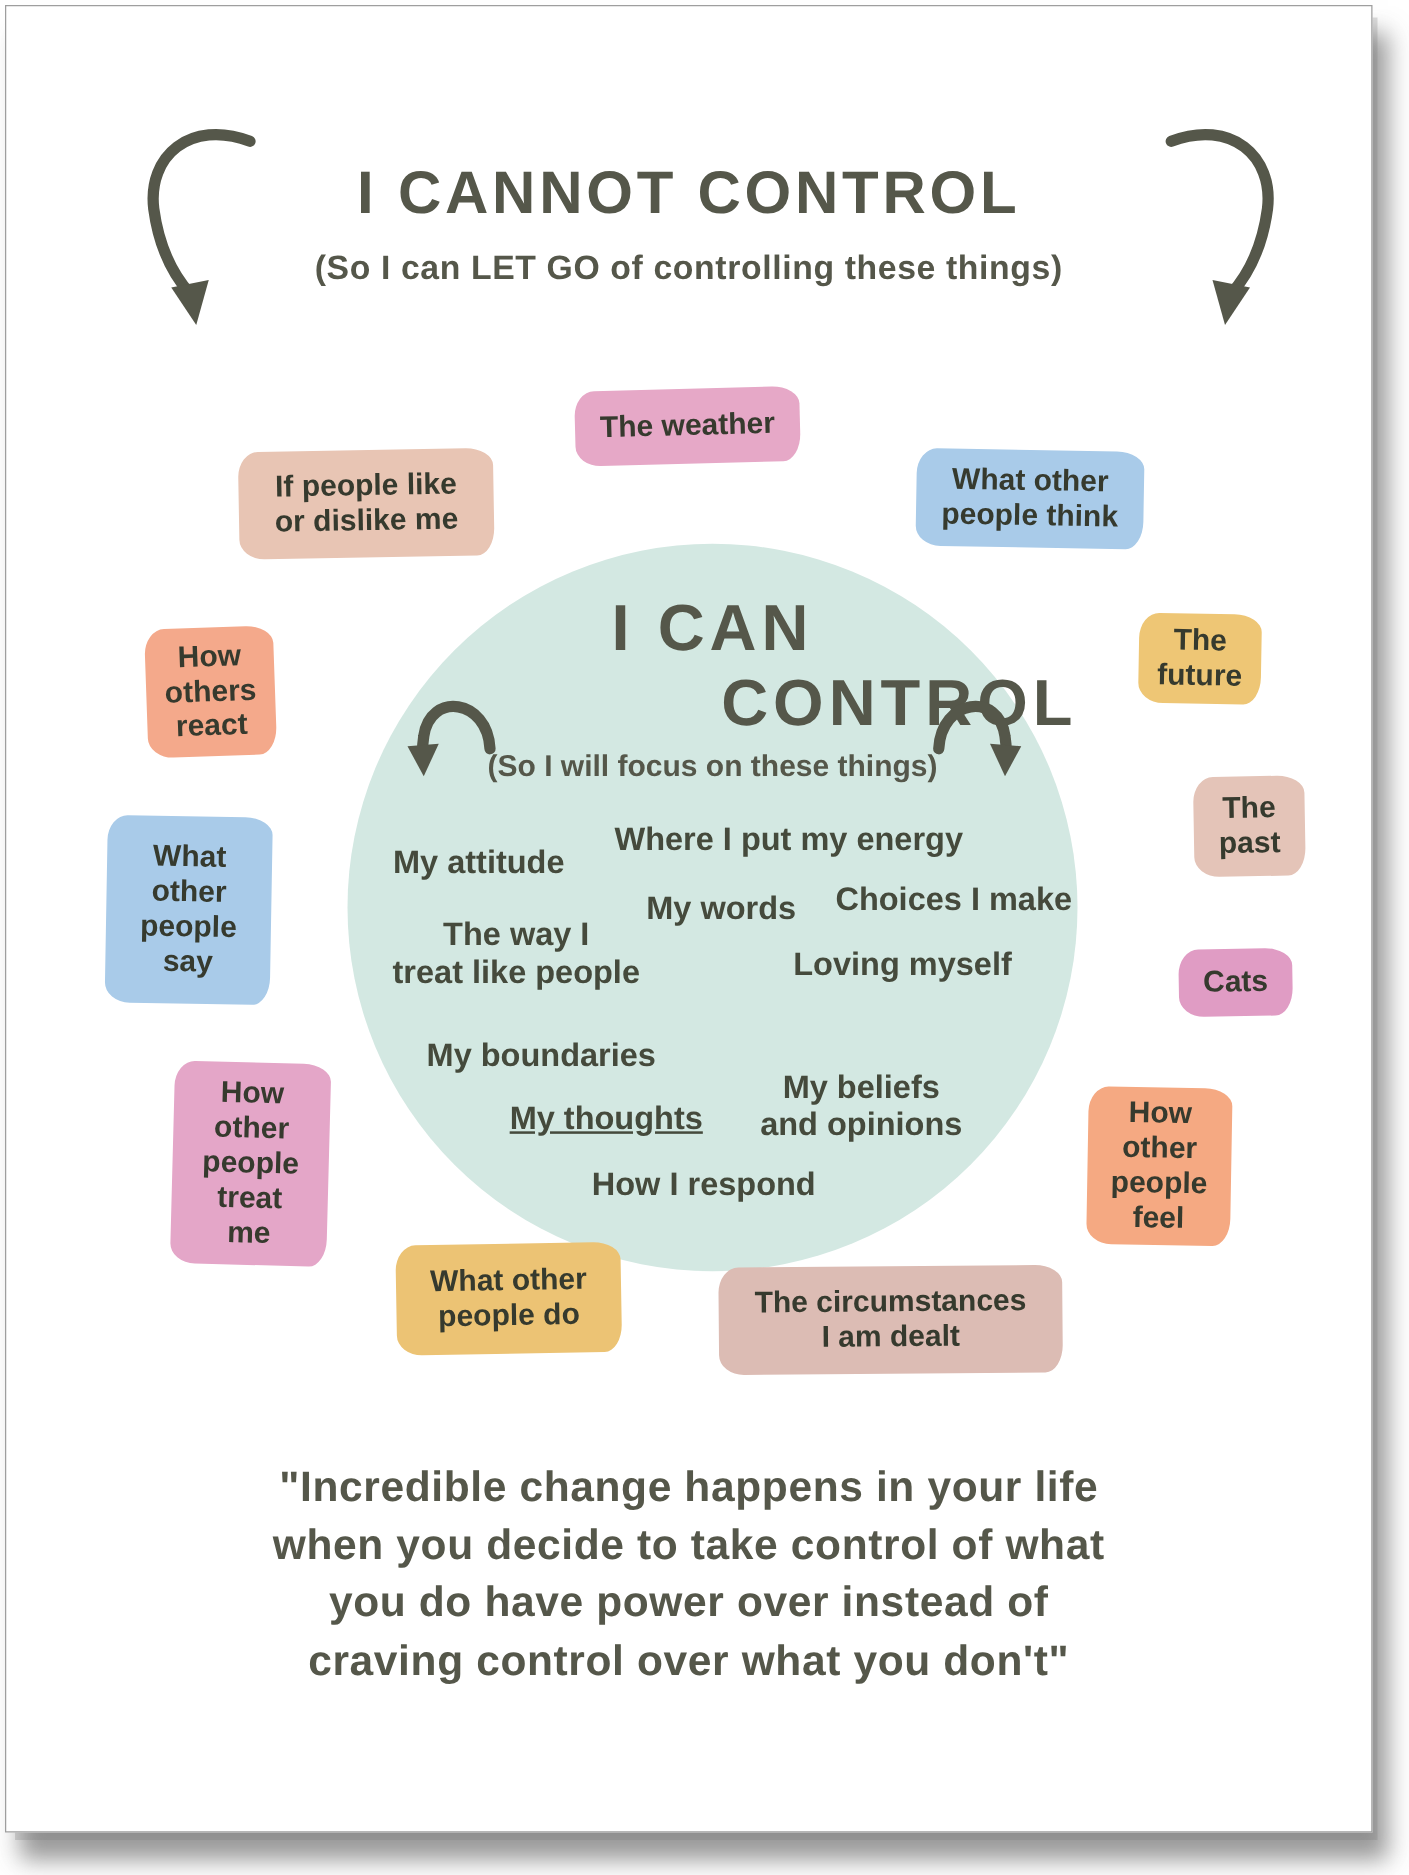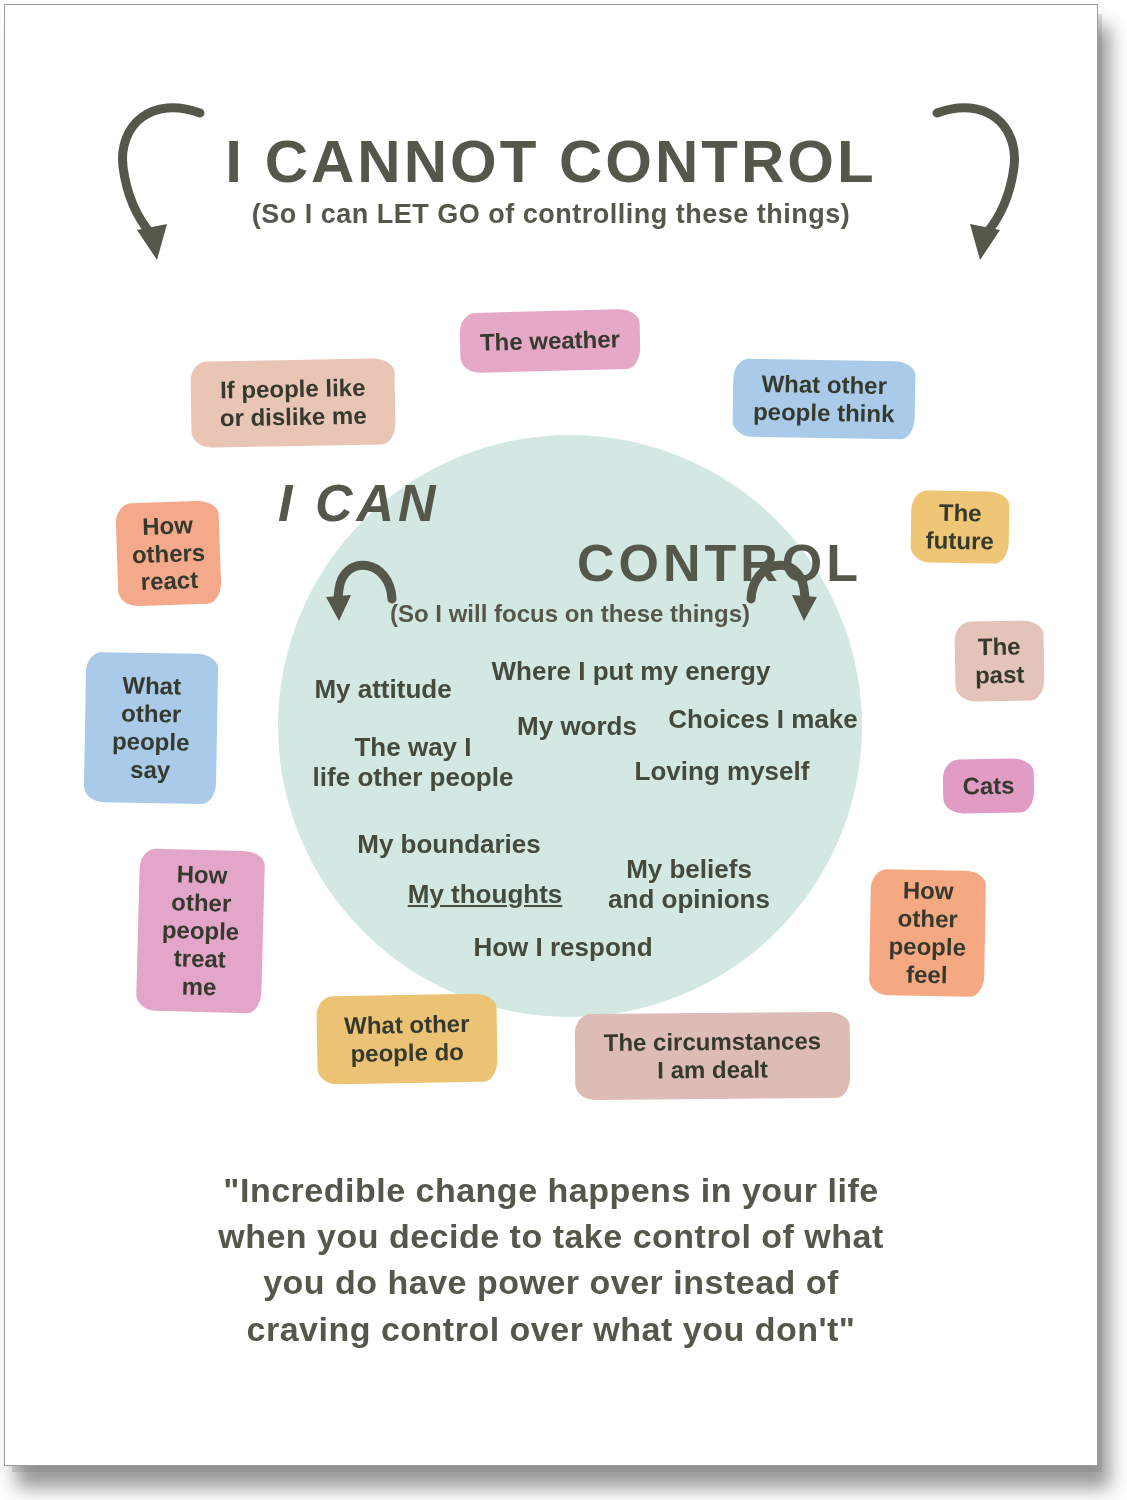--- a/index.html
+++ b/index.html
@@ -11,41 +11,41 @@
   }
   .poster {
     position:absolute; left:4px; top:4px; width:1094px; height:1462px;
     background:#ffffff;
     border:1px solid #9e9e9e;
     box-shadow:6px 8px 0 -2px rgba(120,120,120,.25), 12px 22px 18px rgba(70,70,70,.55);
   }
   
   .cannot-title {
     position:absolute; left:0; width:100%; top:122px; text-align:center;
-    font-size:60px; font-weight:bold; letter-spacing:3px; color:var(--accent);
+    font-size:48px; font-weight:bold; letter-spacing:3px; color:var(--accent);
   }
   .cannot-subtitle {
     position:absolute; left:0; width:100%; top:194px; text-align:center;
     font-size:27px; font-weight:bold; letter-spacing:.5px; color:var(--accent);
   }
   .arrow { position:absolute; }
   .arrow path { fill:none; stroke:var(--accent); stroke-width:9; stroke-linecap:round; }
   .arrow polygon { fill:var(--accent); }
   .arrow-big-left  { left:105px; top:92px;  width:100px; height:165px; }
   .arrow-big-right { left:922px; top:92px;  width:100px; height:165px; }
   .arrow-sm-left   { left:313px; top:540px; width:80px;  height:92px; }
   .arrow-sm-right  { left:740px; top:540px; width:80px;  height:92px; }
   
   .circle {
     position:absolute; left:273px; top:430px; width:584px; height:582px;
     border-radius:50%;
   }
   .can-title1 {
-    position:absolute; left:273px; width:584px; top:468px; text-align:left;
-    font-size:52px; font-weight:bold; letter-spacing:4px; color:var(--accent);font-style:italic;
+    position:absolute; left:273px; width:584px; top:468px; text-align:center;
+    font-size:52px; font-weight:bold; letter-spacing:4px; color:var(--accent);
   }
   .can-title2 {
     position:absolute; left:273px; width:584px; top:528px; text-align:right;
     font-size:52px; font-weight:bold; letter-spacing:4px; color:var(--accent);
   }
   .can-subtitle {
     position:absolute; left:273px; width:584px; top:595px; text-align:center;
     font-size:24px; font-weight:bold; color:var(--accent);
   }
   .item {
@@ -53,21 +53,21 @@
     font-size:26px; font-weight:bold; color:#454a3c; text-align:center;
     white-space:pre-line; line-height:1.15;
   }
   .it-attitude   { left:378px; top:685px; }
   .it-energy     { left:626px; top:667px; }
   .it-words      { left:572px; top:722px; }
   .it-choices    { left:758px; top:715px; }
   .it-way        { left:408px; top:758px; }
   .it-loving     { left:717px; top:767px; }
   .it-adaptable  { left:687px; top:815px; }
-  .it-boundaries { left:428px; top:840px;margin-left:16px; }
+  .it-boundaries { left:428px; top:840px; }
   .it-beliefs    { left:684px; top:880px; }
   .it-thoughts   { left:480px; top:890px;text-decoration:underline; }
   .it-respond    { left:558px; top:943px; }
   
   .tag {
     position:absolute; display:flex; align-items:center; justify-content:center;
     text-align:center; font-size:24px; font-weight:bold; color:#363a2e;
     white-space:pre-line; line-height:1.16;
     border-radius:16px 22px 14px 20px / 20px 14px 22px 16px;
   }
@@ -117,21 +117,21 @@
   <svg class="arrow arrow-sm-right" viewBox="0 0 80 92">
     <path d="M6,54 C8,14 54,8 59,44 C60,50 60,54 60,58"></path>
     <polygon points="47,50 72,52 59,76"></polygon>
   </svg>
 
   <div class="item it-attitude">My attitude</div>
   <div class="item it-energy">Where I put my energy</div>
   <div class="item it-words">My words</div>
   <div class="item it-choices">Choices I make</div>
   <div class="item it-way">The way I
-life other people</div>
+treat like people</div>
   <div class="item it-loving">Loving myself</div>
   <div class="item it-boundaries">My boundaries</div>
   <div class="item it-beliefs">My beliefs
 and opinions</div>
   <div class="item it-thoughts">My thoughts</div>
   <div class="item it-respond">How I respond</div>
 
   <div class="tag tg-weather" style="background: rgb(230, 168, 199);">The weather</div>
   <div class="tag tg-like" style="background: rgb(232, 197, 180);">If people like
 or dislike me</div>

